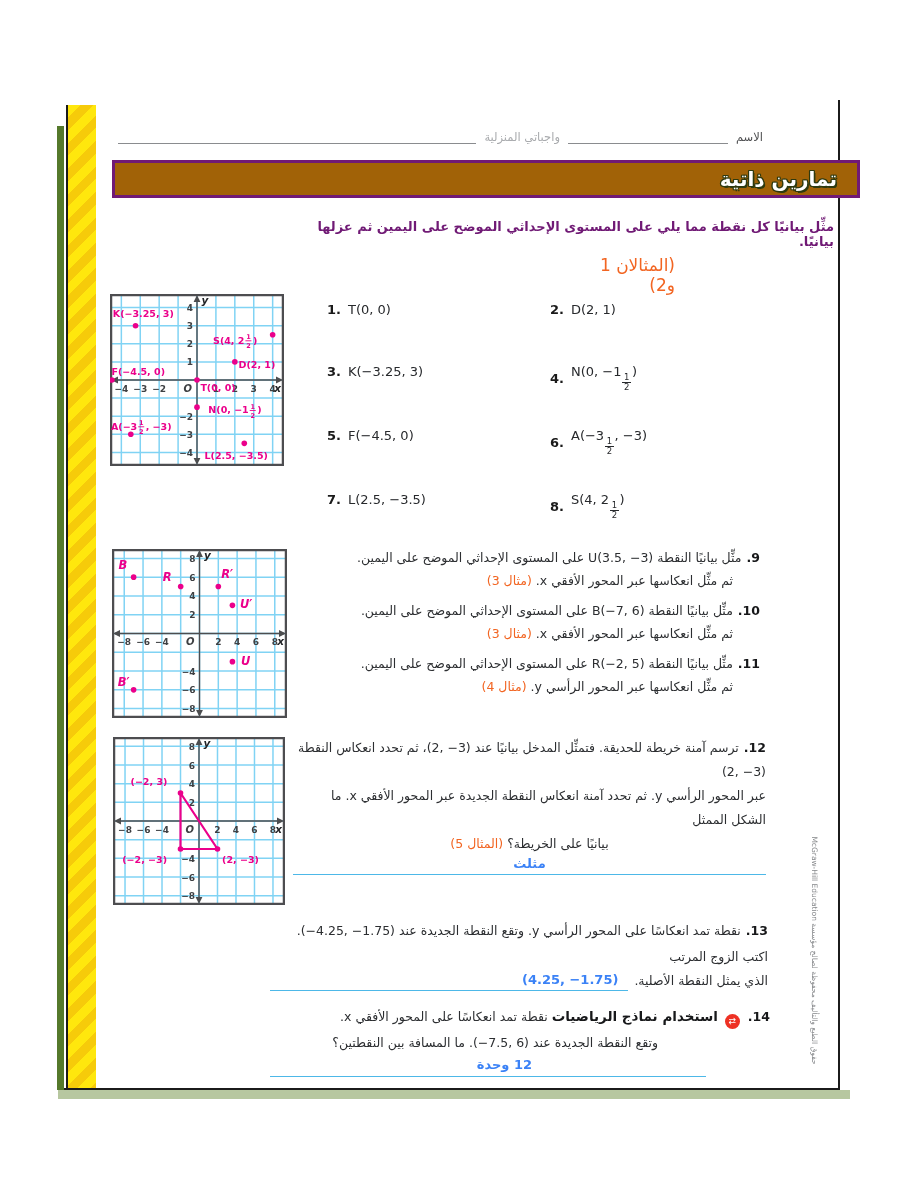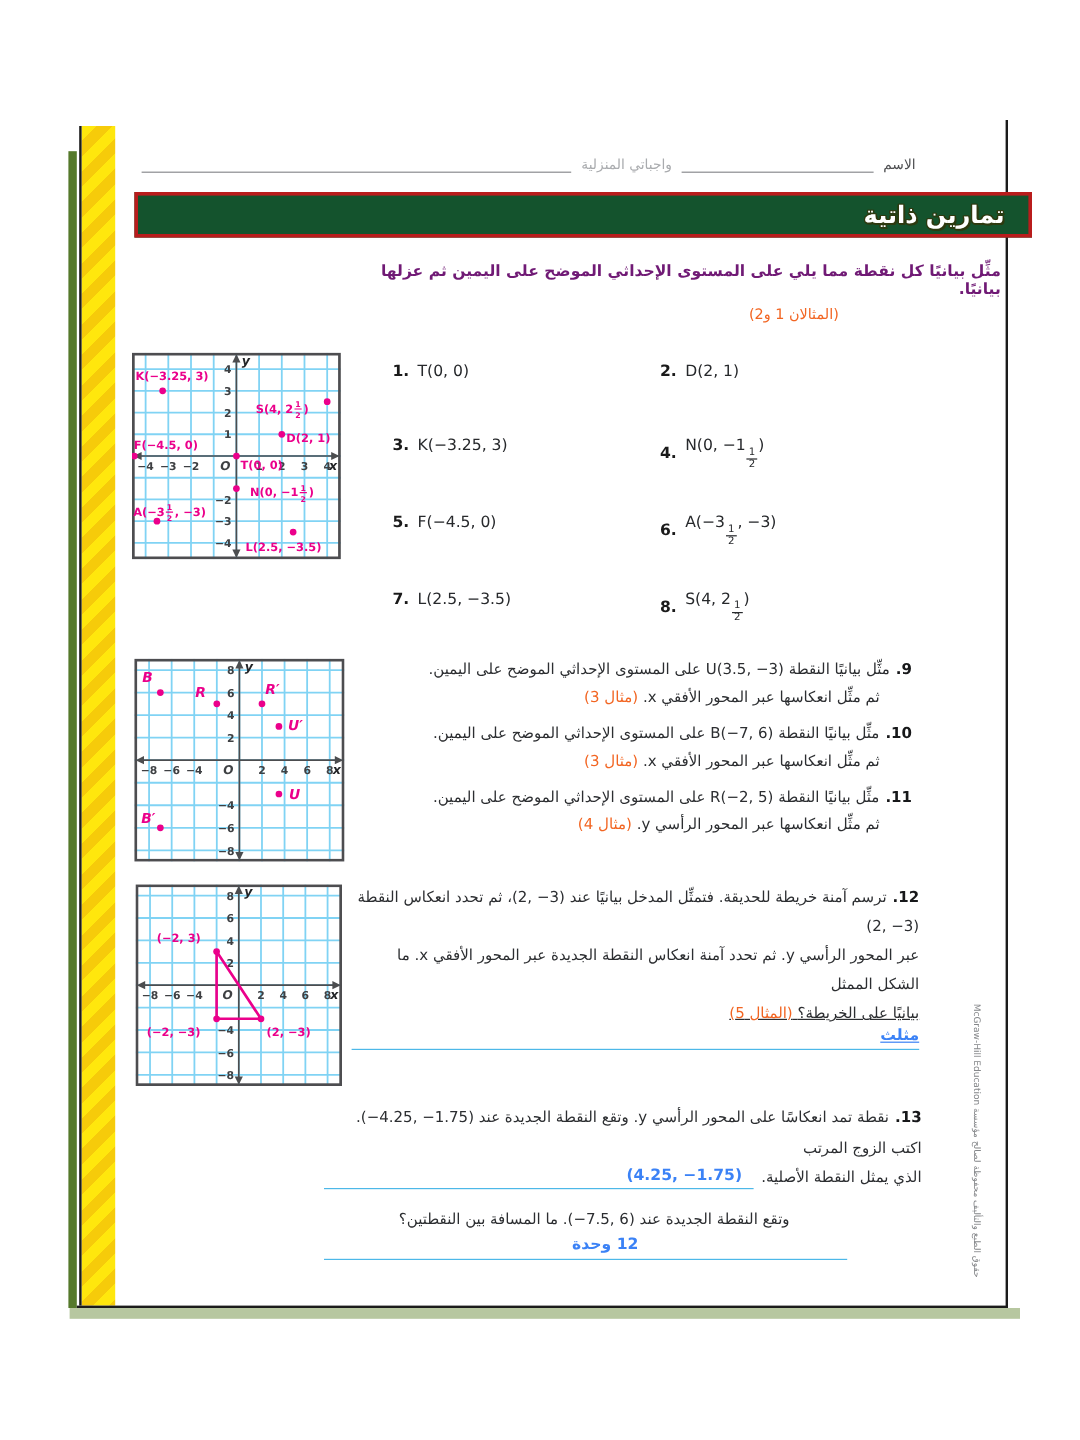--- a/index.html
+++ b/index.html
@@ -16,30 +16,30 @@
 
   
   .header{position:absolute;left:118px;top:126px;width:645px;height:18px;display:flex;direction:rtl;align-items:flex-end;gap:8px;font-size:11.5px;}
   .hname{color:#4e4f51;flex:0 0 auto;}
   .hhw{color:#a9abae;flex:0 0 auto;}
   .hline{border-bottom:1.4px solid #8a8c8f;height:12px;}
   .hline1{flex:0 0 160px;}
   .hline2{flex:1;}
 
   
-  .banner{position:absolute;left:112px;top:160px;width:722px;height:32px;background:#14532d;
-    border:3px solid #b91c1c;display:flex;align-items:center;justify-content:flex-end;padding-right:20px;}
+  .banner{position:absolute;left:112px;top:160px;width:722px;height:32px;background:#a16207;
+    border:3px solid #701a75;display:flex;align-items:center;justify-content:flex-end;padding-right:20px;}
   .banner span{font-size:20px;font-weight:bold;color:#fff;
     text-shadow:-1.2px 0 #2e3a10,1.2px 0 #2e3a10,0 -1.2px #2e3a10,0 1.4px #2e3a10,
       -1px -1px #2e3a10,1px -1px #2e3a10,-1px 1px #2e3a10,1.8px 1.8px #2e3a10;}
 
   .intro{position:absolute;left:300px;top:219px;width:534px;direction:rtl;text-align:right;
     font-size:13px;font-weight:bold;color:#701a75;}
   .orange{color:#f26522;}
-  .exref1{position:absolute;left:599px;top:255px;width:100px;direction:rtl;font-size:12px;}
+  .exref1{position:absolute;left:575px;top:255px;width:100px;direction:rtl;font-size:17px;}
 
   .gridwrap{position:absolute;}
   .g1{left:110px;top:294px;width:174px;height:172px;}
   .g2{left:112px;top:549px;width:175px;height:169px;}
   .g3{left:113px;top:737px;width:172px;height:168px;}
 
   
   .plist{position:absolute;left:322px;top:296px;width:430px;display:grid;
     grid-template-columns:223px 207px;grid-template-rows:62px 64px 64px 64px;align-items:start;}
   .pitem{font-size:13px;color:#27292c;padding-top:6px;display:flex;align-items:center;}
@@ -50,21 +50,21 @@
   
   .arlist{position:absolute;left:340px;top:546px;width:420px;direction:rtl;}
   .aritem{margin-bottom:7px;}
   .pline{font-size:12.5px;color:#2c2e31;line-height:23px;text-align:right;}
   .pnum{font-weight:bold;color:#17181a;margin-left:5px;}
   .ind911{padding-right:27px;}
 
   .arpara{position:absolute;direction:rtl;font-size:12.5px;color:#2c2e31;}
   .p12{left:293px;top:736px;width:473px;}
   .p12 .pline{line-height:24px;}
-  .leftal{text-align:right;text-decoration:underline;}
+  .leftal{text-align:center;}
   .answer{color:#3b82f6;font-weight:bold;font-size:13px;}
   .ansline{height:0;border-bottom:1.8px solid #4db8e8;}
   .al12{margin-top:3px;}
 
   .p13{left:270px;top:918px;width:498px;}
   .p13 .pline{line-height:26px;}
   .l2row{display:flex;align-items:flex-end;gap:6px;}
   .l2txt{font-size:12.5px;line-height:20px;flex:0 0 auto;}
   .blank13{flex:1;border-bottom:1.8px solid #4db8e8;display:flex;justify-content:flex-start;align-items:center;height:20px;}
   .a13{padding:0 10px 1px 0;}
@@ -361,19 +361,24 @@
     <div class="pline"><span class="pnum">13.</span><span>نقطة تمد انعكاسًا على المحور الرأسي y. وتقع النقطة الجديدة عند ⁦(−4.25, −1.75)⁩. اكتب الزوج المرتب</span></div>
     <div class="l2row">
       <span class="l2txt">الذي يمثل النقطة الأصلية.</span>
       <span class="blank13">
           <span class="answer a13" dir="ltr">(4.25, −1.75)</span>
         </span>
     </div>
   </div>
 
   <div class="arpara p14">
+    <div class="pline">
+      <span class="pnum">14.</span><span class="badge">⇄</span>
+      <span class="ptitle">استخدام نماذج الرياضيات</span>
+      <span>نقطة تمد انعكاسًا على المحور الأفقي x.</span>
+    </div>
     <div class="pline ind14">وتقع النقطة الجديدة عند ⁦(−7.5, 6)⁩. ما المسافة بين النقطتين؟</div>
     <div class="answer a14">12 وحدة</div>
     <div class="ansline al14"></div>
   </div>
 
   <div class="copyright">حقوق الطبع والتأليف محفوظة لصالح مؤسسة McGraw-Hill Education</div>
 </div>
 
 </body></html>

